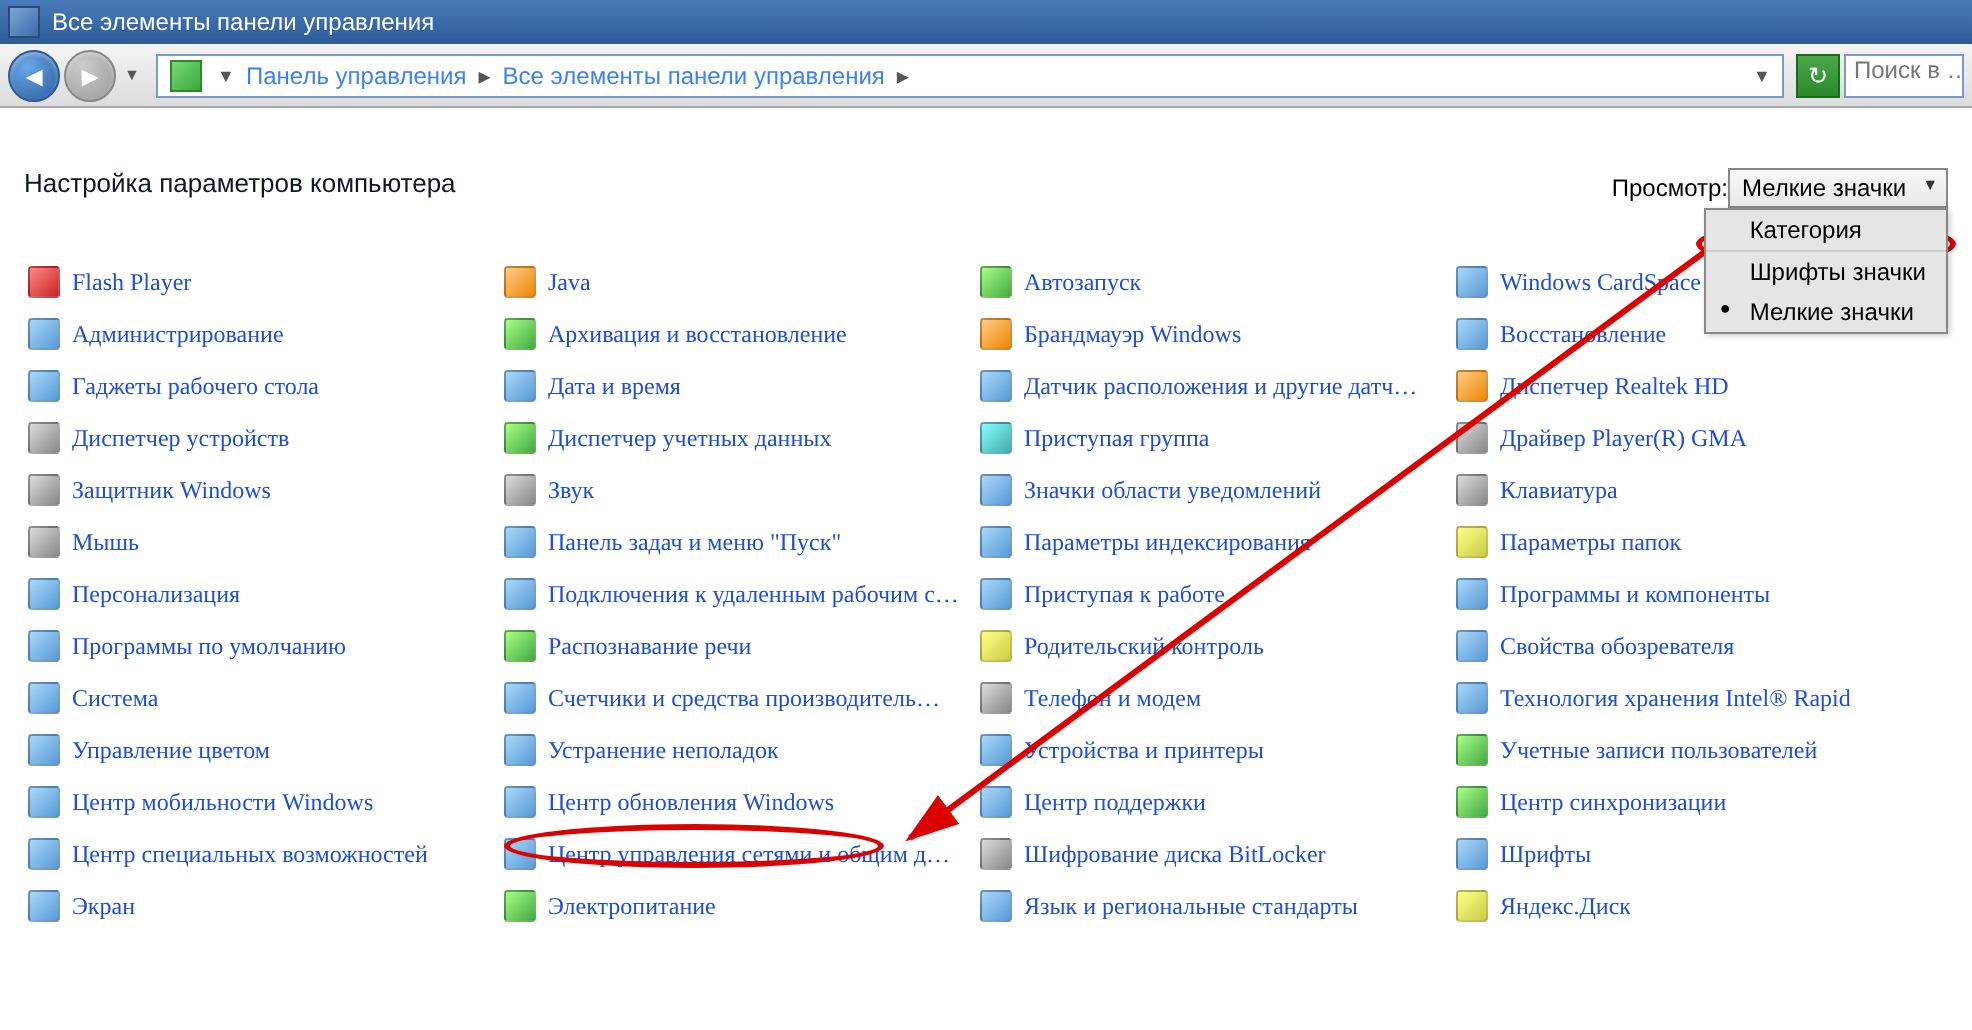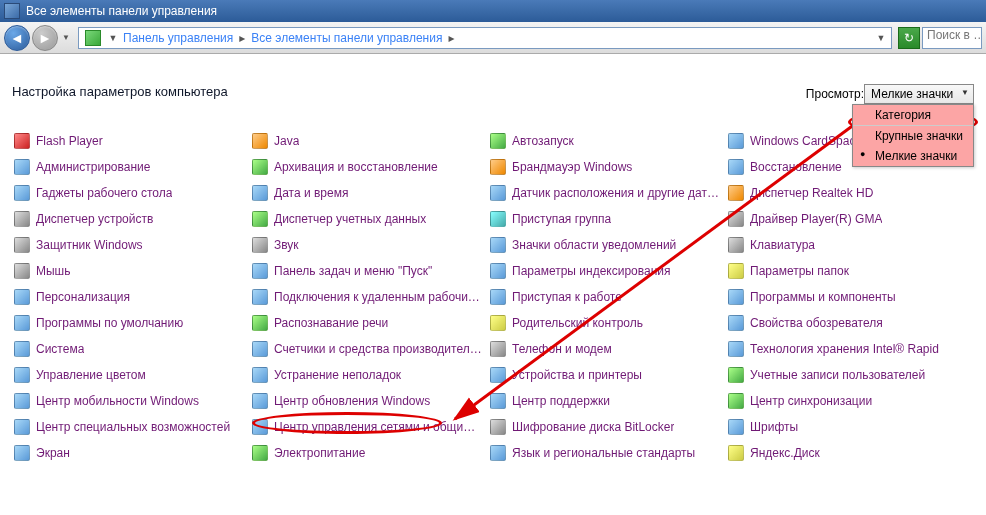--- a/index.html
+++ b/index.html
@@ -125,21 +125,21 @@
 .view-combo::after {
   content:"▼";
   position:absolute;
   right:4px; top:3px;
   font-size:8px;
   color:#333;
 }
 .dd-menu {
   position:absolute;
   top:20px; right:0;
-  background:#fca5a5;
+  background:#e5e5e5;
   border:1px solid #888;
   min-width:120px;
   box-shadow:1px 1px 3px rgba(0,0,0,0.2);
   z-index:10;
 }
 .dd-item {
   padding:3px 10px 3px 22px;
   position:relative;
 }
 .dd-item.sep { border-bottom:1px solid #ccc; }
@@ -161,21 +161,21 @@
   gap:6px;
   font-size:12px;
   color:#0645ad;
   cursor:pointer;
   padding:1px 2px;
   white-space:nowrap;
   overflow:hidden;
   text-overflow:ellipsis;
   max-width:234px;
 }
-.item .lbl { color:#701a75; overflow:hidden; text-overflow:ellipsis; }
+.item .lbl { color:#1d4ed8; overflow:hidden; text-overflow:ellipsis;font-family:Liberation Serif, serif; }
 .ico {
   width:16px; height:16px;
   flex-shrink:0;
   border:1px solid rgba(0,0,0,0.2);
   background:linear-gradient(135deg,#a8d8f8,#5a9ad8);
   border-radius:2px;
 }
 .ico.c-red{background:linear-gradient(135deg,#f88,#c22);}
 .ico.c-orange{background:linear-gradient(135deg,#fc8,#e80);}
 .ico.c-green{background:linear-gradient(135deg,#af8,#4a4);}
@@ -226,21 +226,21 @@
 <div class="content">
   <div class="header-row">
     <div class="page-title">Настройка параметров компьютера</div>
     <div class="view-wrap">
       <span>Просмотр:</span>
       <div class="view-combo">
         <span>Мелкие значки</span>
       </div>
       <div class="dd-menu">
         <div class="dd-item sep"><span>Категория</span></div>
-        <div class="dd-item"><span>Крупные значки</span></div>
+        <div class="dd-item"><span>Шрифты значки</span></div>
         <div class="dd-item selected"><span>Мелкие значки</span></div>
       </div>
     </div>
   </div>
 
   <div class="grid" id="grid">
       <div class="item">
         <div class="ico c-red"></div>
         <span class="lbl">Flash Player</span>
       </div>

